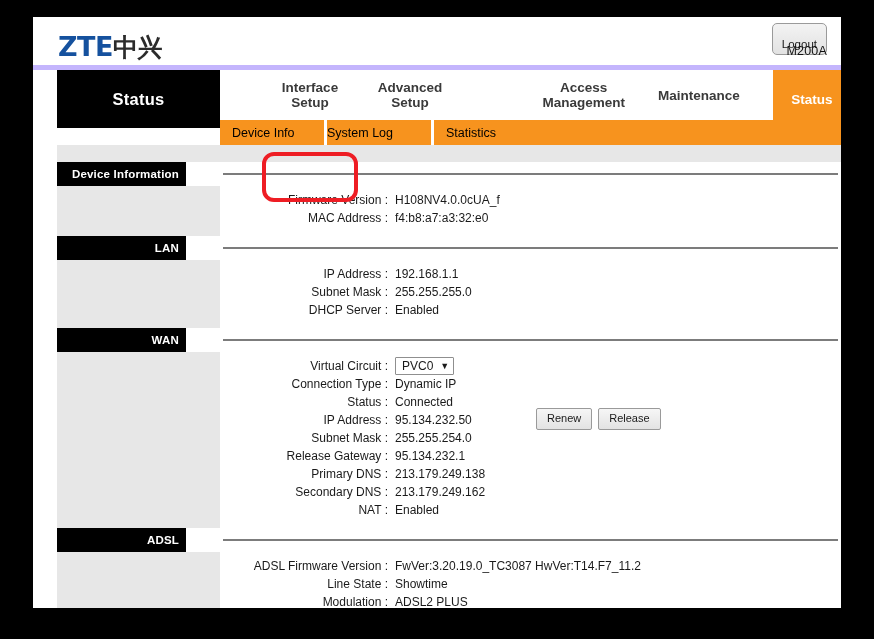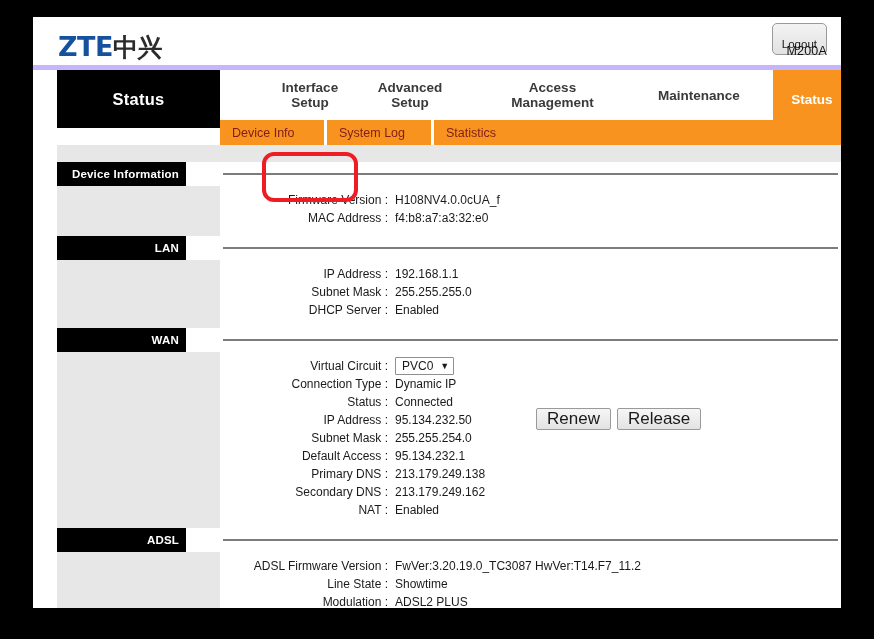--- a/index.html
+++ b/index.html
@@ -109,21 +109,21 @@
     position: absolute;
     left: 187px; top: 50px;
     width: 631px; height: 25px;
     background: #f7931e;
   }
   .subtab {
     position: absolute;
     top: 0; height: 25px;
     display: flex;
     align-items: center;
-    color: #7f1d1d;
+    color: #000000;
     font-size: 12.5px;
     padding-left: 12px;
     cursor: pointer;
   }
   .subsep {
     position: absolute;
     top: 0;
     width: 3px; height: 25px;
     background: #ffffff;
   }
@@ -221,21 +221,21 @@
     color: #1a1a1a;
   }
   .btn-group {
     position: absolute;
     left: 503px; top: 56px;
     display: flex;
     gap: 6px;
   }
   .gbtn {
     padding: 2px 10px 3px 10px;
-    font-size: 17px;
+    font-size: 11px;
     color: #1a1a1a;
     background: linear-gradient(#f6f6f6, #e3e3e3);
     border: 1px solid #9a9a9a;
     border-radius: 2px;
     cursor: pointer;
     line-height: 15px;
   }
 </style>
 </head>
 <body>
@@ -256,38 +256,38 @@
         <div id="status-box">Status</div>
 
         <div class="navtab" style="left:229px; width:96px;">
           <span style="white-space:pre-line">Interface
 Setup</span>
         </div>
         <div class="navtab" style="left:322px; width:110px;">
           <span style="white-space:pre-line">Advanced
 Setup</span>
         </div>
-        <div class="navtab" style="left:447px; width:145px;">
+        <div class="navtab" style="left:447px; width:145px;justify-content:flex-end;">
           <span style="white-space:pre-line">Access
 Management</span>
         </div>
         <div class="navtab" style="left:596px; width:140px;">
           <span style="white-space:pre-line">Maintenance</span>
         </div>
         <div class="navtab active" style="left:740px; width:78px;">
           <span style="white-space:pre-line">Status</span>
         </div>
       </div>
 
       <div id="nav-subbar">
         <div class="subtab" style="left:0px; width:104px;">
           <span>Device Info</span>
         </div>
         <div class="subsep" style="left:104px;"></div>
-        <div class="subtab" style="left:107px; width:112px;">
+        <div class="subtab" style="left:95px; width:112px;">
           <span>System Log</span>
         </div>
         <div class="subsep" style="left:211px;"></div>
         <div class="subtab" style="left:214px; width:104px;">
           <span>Statistics</span>
         </div>
       </div>
 
       <div id="redbox"></div>
     </div>
@@ -360,21 +360,21 @@
           </div>
           <div class="row">
             <span class="lbl">IP Address :</span>
             <span class="val">95.134.232.50</span>
           </div>
           <div class="row">
             <span class="lbl">Subnet Mask :</span>
             <span class="val">255.255.254.0</span>
           </div>
           <div class="row">
-            <span class="lbl">Default Access :</span>
+            <span class="lbl">Release Gateway :</span>
             <span class="val">95.134.232.1</span>
           </div>
           <div class="row">
             <span class="lbl">Primary DNS :</span>
             <span class="val">213.179.249.138</span>
           </div>
           <div class="row">
             <span class="lbl">Secondary DNS :</span>
             <span class="val">213.179.249.162</span>
           </div>

